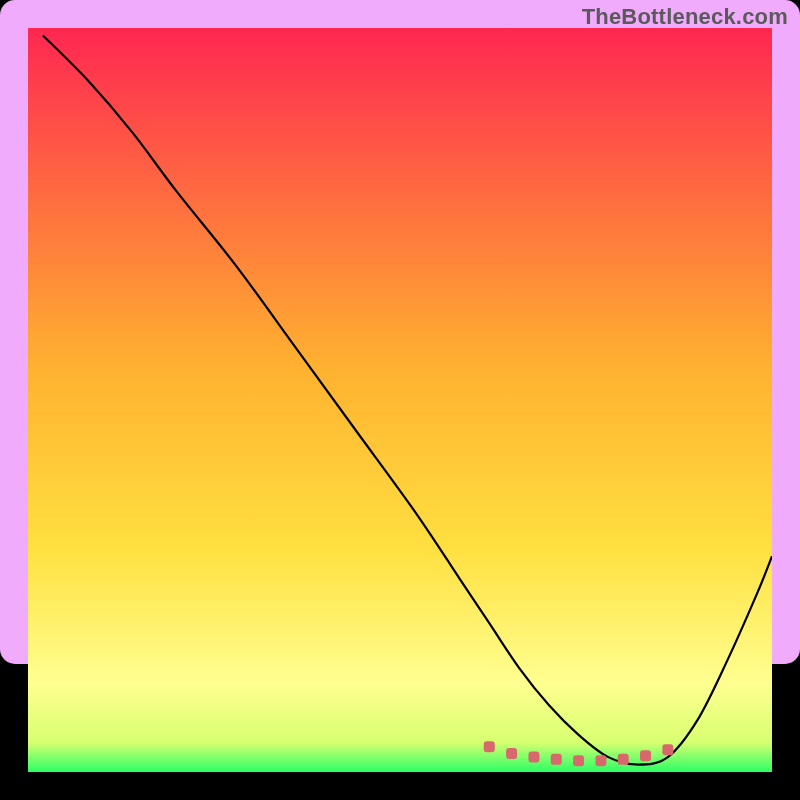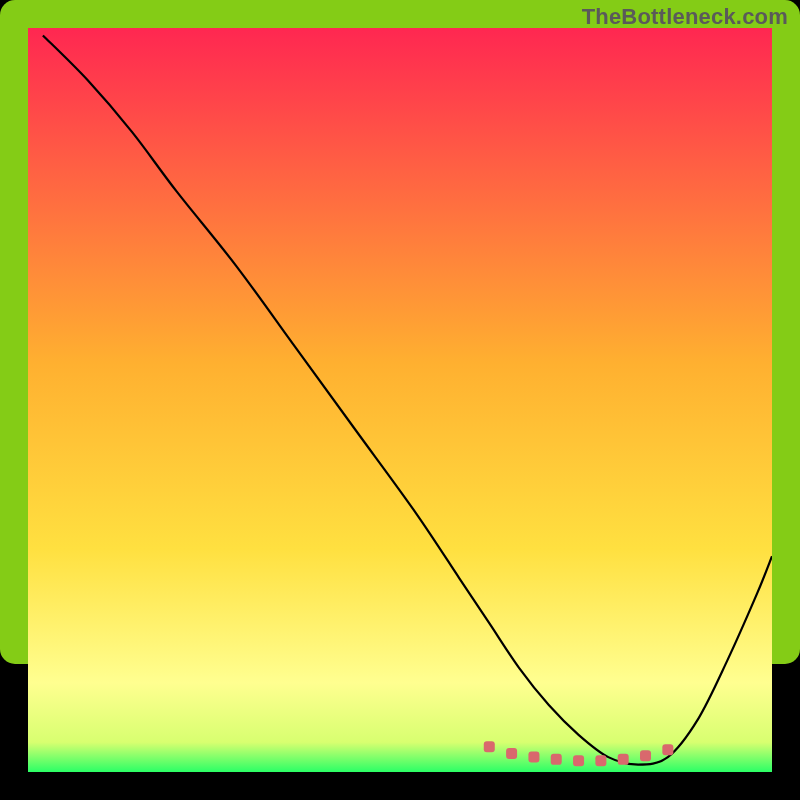--- a/index.html
+++ b/index.html
@@ -1,21 +1,21 @@
 <!DOCTYPE html>
 <html><head>
 <meta charset="utf-8">
 <style>
   * { margin: 0; padding: 0; box-sizing: border-box; }
   html, body { width: 800px; height: 800px; overflow: hidden; background: #000; }
   .frame {
     position: relative;
     width: 800px;
     height: 664px;
-    background: #84cc16;
+    background: #f0abfc;
     border-radius: 15px;
   }
   .watermark {
     position: absolute;
     top: 4px;
     right: 12px;
     font-family: Arial, Helvetica, sans-serif;
     font-size: 22px;
     font-weight: bold;
     color: #5a5a5a;

